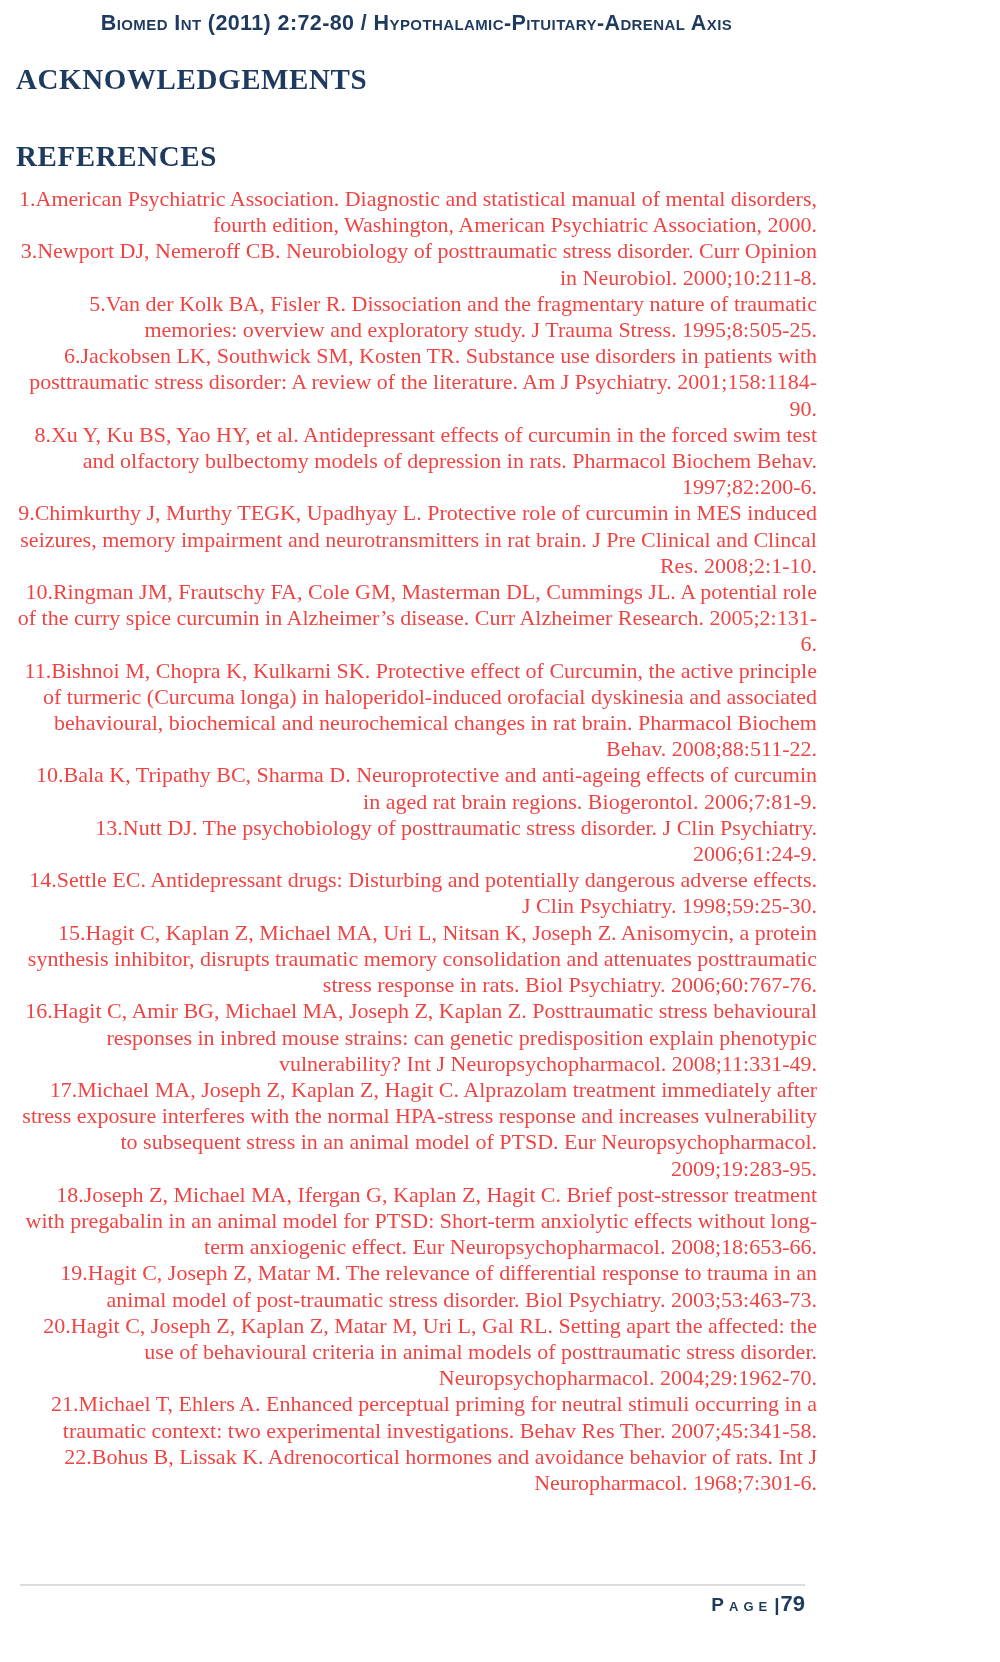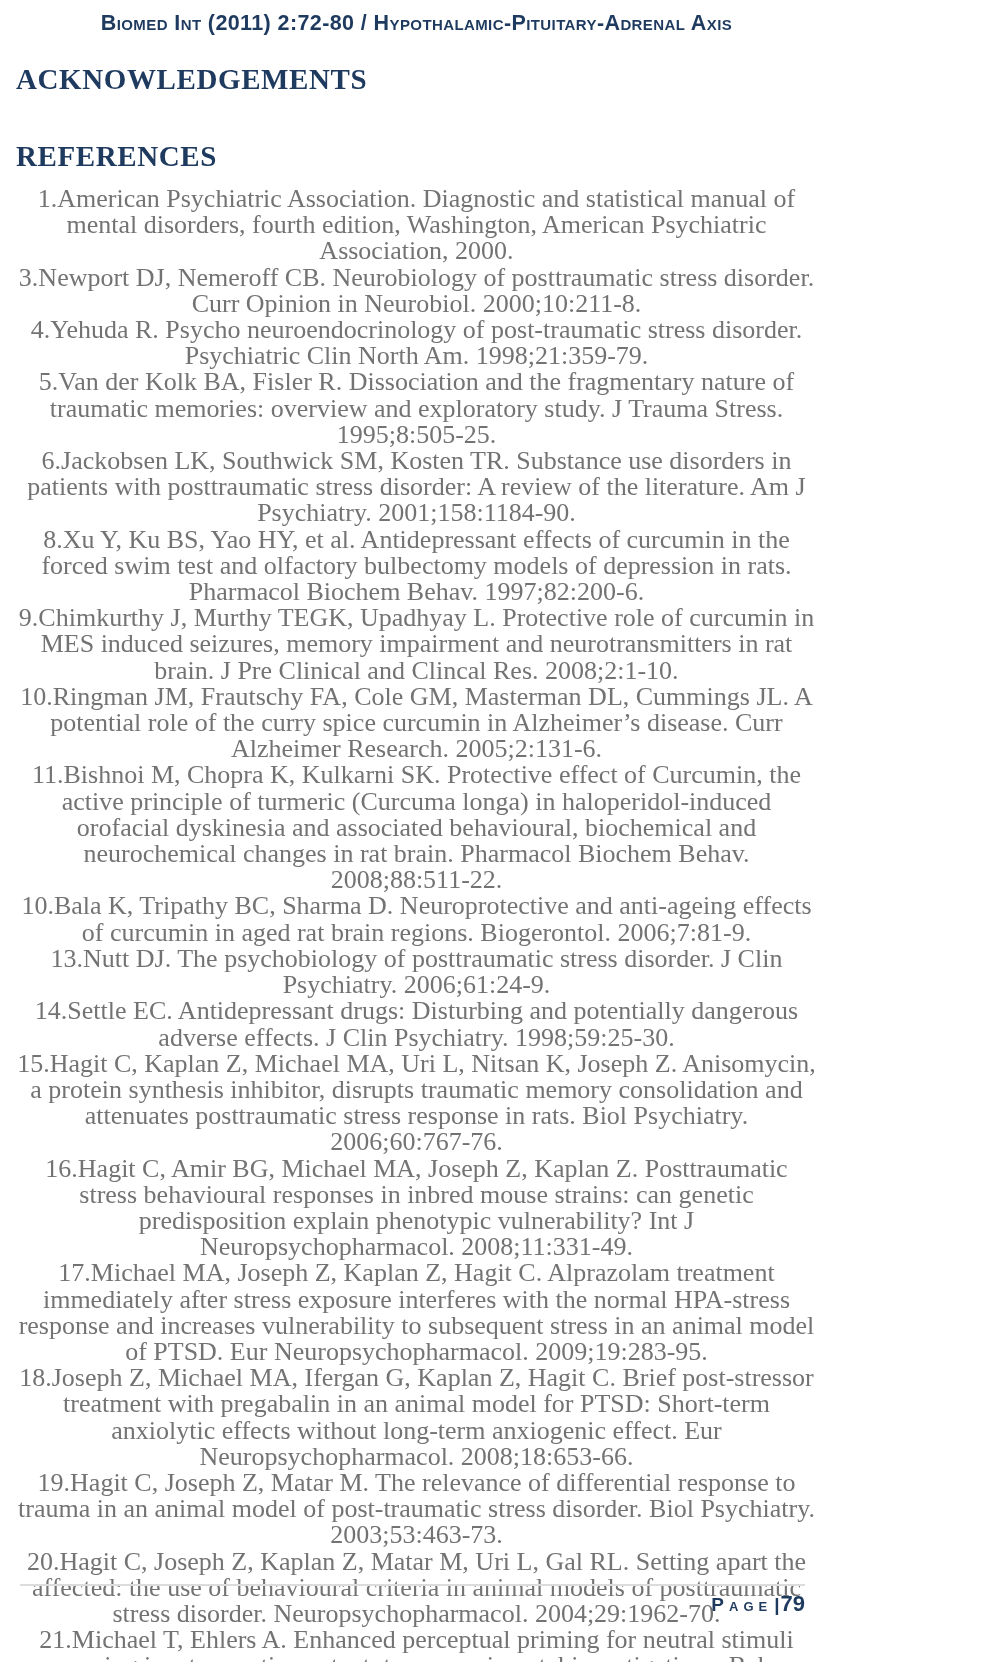--- a/index.html
+++ b/index.html
@@ -36,24 +36,24 @@
     margin: 13px 0 0 0;
     font-size: 21.5px;
     line-height: 29px;
     text-align: justify;
     color: #121212;
   }
   .refs-heading { margin-top: 44px; }
   .ref-list { margin-top: 13px; }
   .ref-item {
     margin: 0;
-    font-size: 26px;
+    font-size: 22px;
     line-height: 26.2px;
-    text-align: center;
-    color: #737373;
+    text-align: right;
+    color: #ef4444;
   }
   .ref-item i { font-style: italic; }
   .page-footer {
     position: absolute;
     left: 20px;
     right: 28px;
     top: 1584px;
   }
   .footer-rule {
     height: 2px;
@@ -83,21 +83,20 @@
   <section class="section">
     <h1 class="section-heading ack-heading">ACKNOWLEDGEMENTS</h1>
   </section>
 
   <section class="section">
     <h1 class="section-heading refs-heading">REFERENCES</h1>
 
     <div class="ref-list">
       <p class="ref-item">1.American Psychiatric Association. Diagnostic and statistical manual of mental disorders, fourth edition, Washington, American Psychiatric Association, 2000.</p>
       <p class="ref-item">3.Newport DJ, Nemeroff CB. Neurobiology of posttraumatic stress disorder. Curr Opinion in Neurobiol. 2000;10:211-8.</p>
-      <p class="ref-item">4.Yehuda R. Psycho neuroendocrinology of post-traumatic stress disorder. Psychiatric Clin North Am. 1998;21:359-79.</p>
       <p class="ref-item">5.Van der Kolk BA, Fisler R. Dissociation and the fragmentary nature of traumatic memories: overview and exploratory study. J Trauma Stress. 1995;8:505-25.</p>
       <p class="ref-item">6.Jackobsen LK, Southwick SM, Kosten TR. Substance use disorders in patients with posttraumatic stress disorder: A review of the literature. Am J Psychiatry. 2001;158:1184-90.</p>
       <p class="ref-item">8.Xu Y, Ku BS, Yao HY, et al. Antidepressant effects of curcumin in the forced swim test and olfactory bulbectomy models of depression in rats.  Pharmacol Biochem Behav. 1997;82:200-6.</p>
       <p class="ref-item">9.Chimkurthy J, Murthy TEGK, Upadhyay L. Protective role of curcumin in MES induced seizures, memory impairment and neurotransmitters in rat brain. J Pre Clinical and Clincal Res. 2008;2:1-10.</p>
       <p class="ref-item">10.Ringman JM, Frautschy FA, Cole GM, Masterman DL, Cummings JL. A potential role of the curry spice curcumin in Alzheimer’s disease. Curr Alzheimer Research. 2005;2:131-6.</p>
       <p class="ref-item">11.Bishnoi M, Chopra K, Kulkarni SK. Protective effect of Curcumin, the active principle of turmeric (Curcuma longa) in haloperidol-induced orofacial dyskinesia and associated behavioural, biochemical and neurochemical changes in rat brain. Pharmacol Biochem Behav. 2008;88:511-22.</p>
       <p class="ref-item">10.Bala K, Tripathy BC, Sharma D. Neuroprotective and anti-ageing effects of curcumin in aged rat brain regions. Biogerontol. 2006;7:81-9.</p>
       <p class="ref-item">13.Nutt DJ. The psychobiology of posttraumatic stress disorder. J Clin Psychiatry. 2006;61:24-9.</p>
       <p class="ref-item">14.Settle EC. Antidepressant drugs: Disturbing and potentially dangerous adverse effects. J Clin Psychiatry. 1998;59:25-30.</p>
       <p class="ref-item">15.Hagit C, Kaplan Z, Michael MA, Uri L, Nitsan K, Joseph Z. Anisomycin, a protein synthesis inhibitor, disrupts traumatic memory consolidation and attenuates posttraumatic stress response in rats. Biol Psychiatry. 2006;60:767-76.</p>

